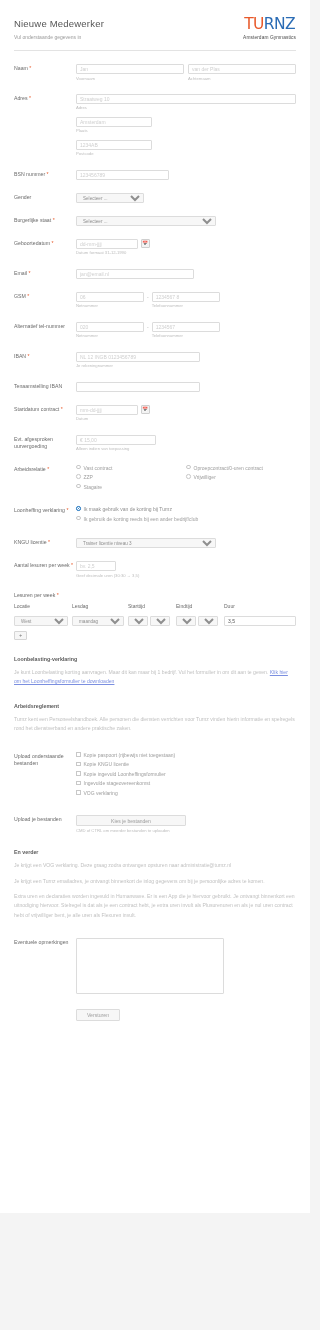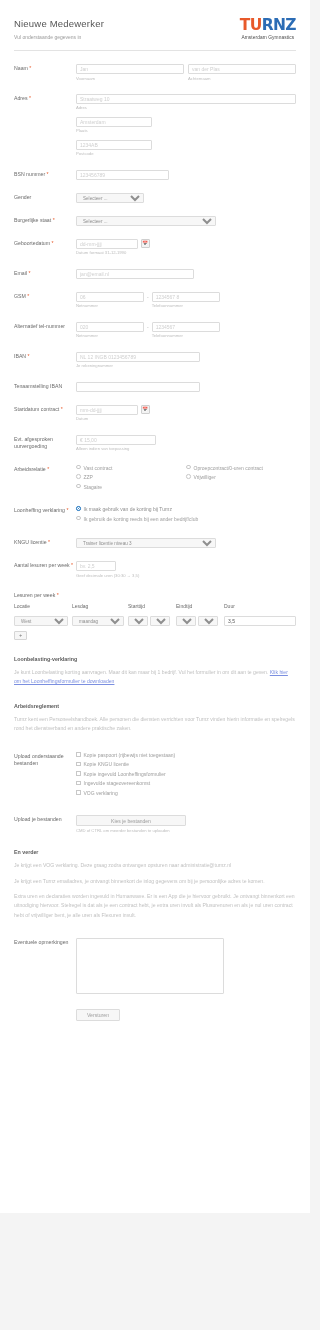--- a/index.html
+++ b/index.html
@@ -9,26 +9,26 @@
     background:#f4f4f4;
     font-family:"Liberation Sans", sans-serif;
     font-size:5.2px;
     color:#4a4a4a;
     overflow:hidden;
   }
   .card { background:#ffffff; width:310px; min-height:1213px; padding:0; }
   .inner { padding:16px 14px 0 14px; }
 
   
-  .header { display:flex; align-items:flex-end; justify-content:space-between; }
+  .header { display:flex; align-items:center; justify-content:space-between; }
   .head-left { padding-top:2px; }
   .page-title { font-size:9.5px; font-weight:400; color:#555; letter-spacing:.2px; margin:0 0 5px 0; }
   .page-sub { font-size:5px; color:#9a9a9a; margin:0; }
   .logo-wrap { text-align:center; padding-top:1px; }
-  .logo-mark { font-size:15.5px; font-weight:700; letter-spacing:-0.6px; line-height:1; font-family:"DejaVu Sans", sans-serif; }
+  .logo-mark { font-size:15.5px; font-weight:400; letter-spacing:-0.6px; line-height:1; font-family:"DejaVu Sans", sans-serif; }
   .logo-tu { color:#e8592a; }
   .logo-rnz { color:#2b6cb5; }
   .logo-sub { font-size:4.8px; color:#4a4a4a; letter-spacing:.1px; margin-top:2px; }
   .hr { border:0; border-top:1px solid #e3e3e3; margin:10px 0 0 0; }
 
   
   .row { display:flex; align-items:flex-start; margin-top:13px; }
   .lbl { width:62px; flex:0 0 62px; font-size:5.2px; color:#6b6b6b; line-height:1.45; padding-top:1px; }
   .req { color:#e8592a; font-size:5.2px; }
   .ctl { flex:1; }

